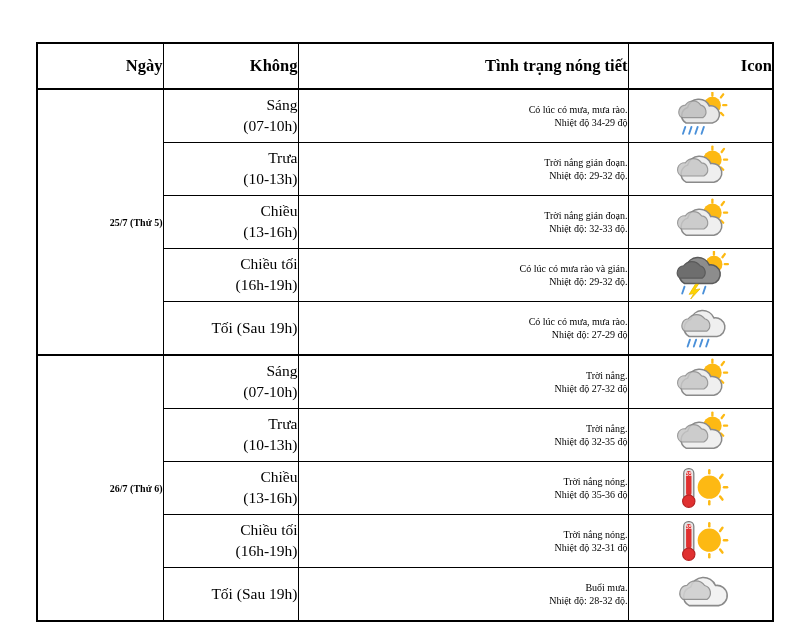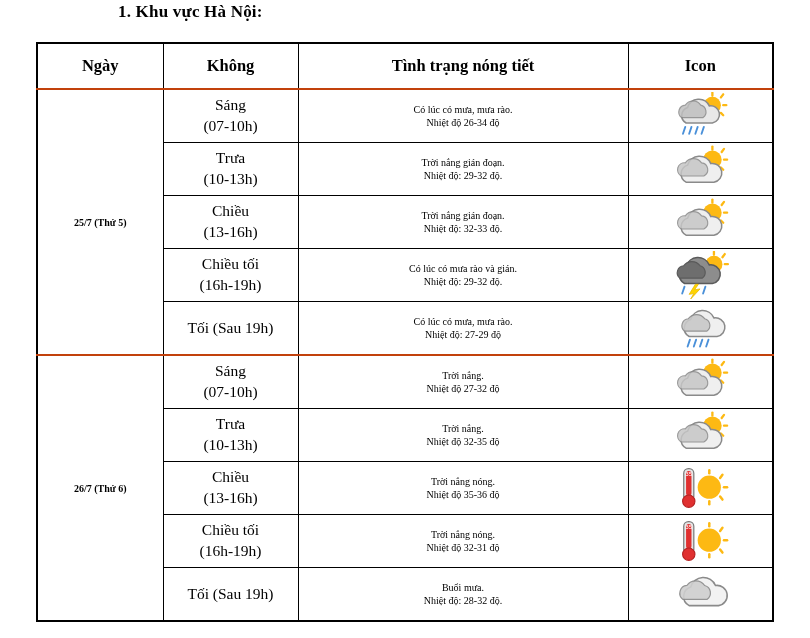--- a/index.html
+++ b/index.html
@@ -34,21 +34,21 @@
     left: 36px;
     top: 42px;
     width: 738px;
     border-collapse: collapse;
     table-layout: fixed;
   }
   table.weather td, table.weather th {
     border: 1px solid #000000;
     padding: 0;
     vertical-align: middle;
-    text-align: center;
+    text-align: right;
   }
   table.weather thead th {
     height: 44px;
     font-size: 16.5px;
     font-weight: bold;
     font-family: "Liberation Serif", serif;
   }
   .col-day   { width: 126px; }
   .col-part  { width: 135px; }
   .col-cond  { width: 330px; }
@@ -70,39 +70,38 @@
     padding: 4px 6px;
   }
   td.iconcell {
     padding: 2px 0;
     height: 52px;
   }
   .two-line span { display: block; }
 
   
   tr.group-start > td {
-    border-top: 2px solid #c2410c;
+    border-top: 2px solid #000000;
   }
   table.weather { border: 2px solid #000000; }
   thead tr th { border-bottom: 2px solid #000000; }
 
   
   .wicon {
     width: 62px;
     height: 48px;
     margin: 0 auto;
     display: block;
   }
 </style>
 </head>
 <body>
 
 <div class="page">
 
-  <div class="doc-title">1. Khu vực Hà Nội:</div>
 
   <table class="weather">
     <colgroup>
       <col class="col-day">
       <col class="col-part">
       <col class="col-cond">
       <col class="col-icon">
     </colgroup>
     <thead>
       <tr>
@@ -115,21 +114,21 @@
     <tbody>
 
       <tr class="group-start">
         <td class="daycell" rowspan="5">25/7 (Thứ 5)</td>
         <td class="partcell two-line">
           <span>Sáng</span>
           <span>(07-10h)</span>
         </td>
         <td class="condcell two-line">
           <span>Có lúc có mưa, mưa rào.</span>
-          <span>Nhiệt độ 26-34 độ</span>
+          <span>Nhiệt độ 34-29 độ</span>
         </td>
         <td class="iconcell">
           <svg class="wicon" viewBox="0 0 80 62">
             <circle cx="56" cy="17" r="11" fill="#FDB913"></circle>
             <g stroke="#FDB913" stroke-width="3" stroke-linecap="round">
               <line x1="56" y1="1" x2="56" y2="5"></line>
               <line x1="70" y1="3" x2="67" y2="7"></line>
               <line x1="74" y1="17" x2="70" y2="17"></line>
               <line x1="70" y1="30" x2="67" y2="27"></line>
             </g>

